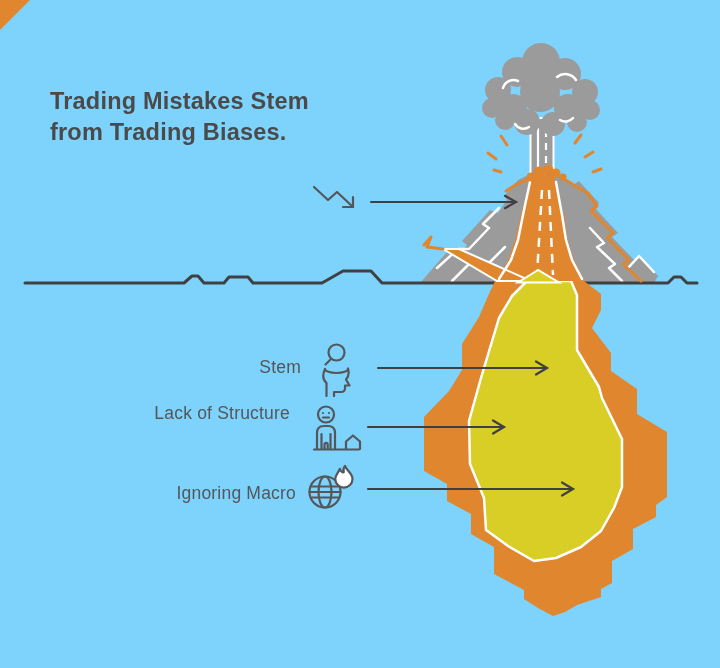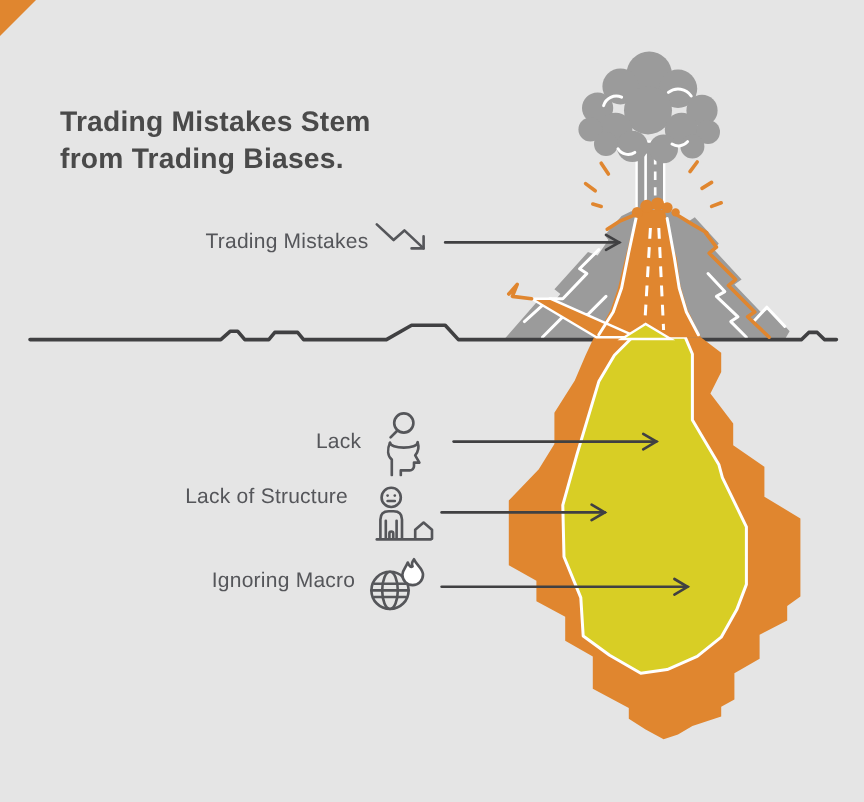--- a/index.html
+++ b/index.html
@@ -1,31 +1,31 @@
 <!DOCTYPE html>
 <html><head>
 <meta charset="utf-8">
 <style>
   html,body{margin:0;padding:0;background:#ffffff;}
   .stage{
-    position:relative;width:720px;height:668px;overflow:hidden;background:#e5e5e5;
+    position:relative;width:720px;height:668px;overflow:hidden;background:#7dd3fc;
     font-family:"Liberation Sans",sans-serif;
   }
   .scene{position:absolute;left:0;top:0;}
   .title{
     position:absolute;left:50px;top:86px;
     font-size:23.5px;font-weight:bold;line-height:31px;color:#4A4A4A;letter-spacing:.2px;
   }
   .lbl{
     position:absolute;font-size:17.5px;color:#55565A;white-space:nowrap;letter-spacing:.2px;
   }
   .lbl-trading{right:413px;top:191px;}
   .lbl-bias{right:419px;top:357px;}
   .lbl-structure{right:430px;top:403px;}
-  .lbl-macro{right:424px;top:473px;}
+  .lbl-macro{right:424px;top:483px;}
   .icon{position:absolute;}
   .icon path,.icon circle,.icon line,.icon polyline,.icon ellipse{
     fill:none;stroke:#55565A;stroke-width:2.2;stroke-linecap:round;stroke-linejoin:round;
   }
   .icon .fillDot{fill:#55565A;stroke:none;}
   .icon .flameFill{fill:#ffffff;}
   .whiteline{fill:none;stroke:#ffffff;stroke-width:2.5;stroke-linecap:round;stroke-linejoin:round;}
   .groundline{fill:none;stroke-width:3;stroke-linecap:round;stroke-linejoin:round;}
   .leader{stroke-width:2.2;stroke-linecap:round;fill:none;}
   .accent{fill:none;stroke-width:3;stroke-linecap:round;stroke-linejoin:round;}
@@ -128,22 +128,21 @@
       <line x1="368" y1="489" x2="573" y2="489"></line>
       <polyline points="562,482.5 573,489 562,495.5" fill="none"></polyline>
     </g>
   </svg>
 
   <div class="title">
     <div>Trading Mistakes Stem</div>
     <div>from Trading Biases.</div>
   </div>
 
-  <div class="lbl lbl-trading">Trading Mistakes</div>
-  <div class="lbl lbl-bias">Lack</div>
+  <div class="lbl lbl-bias">Stem</div>
   <div class="lbl lbl-structure">Lack of Structure</div>
   <div class="lbl lbl-macro">Ignoring Macro</div>
 
   <svg class="icon" style="left:312px;top:184px" width="48" height="34" viewBox="0 0 48 34">
     <polyline points="2,3 16,16 25,8 41,23"></polyline>
     <polyline points="31,23 41,23 41,13"></polyline>
   </svg>
 
   <svg class="icon" style="left:313px;top:343px" width="46" height="54" viewBox="0 0 46 54">
     <circle cx="23.5" cy="9.5" r="8"></circle>

